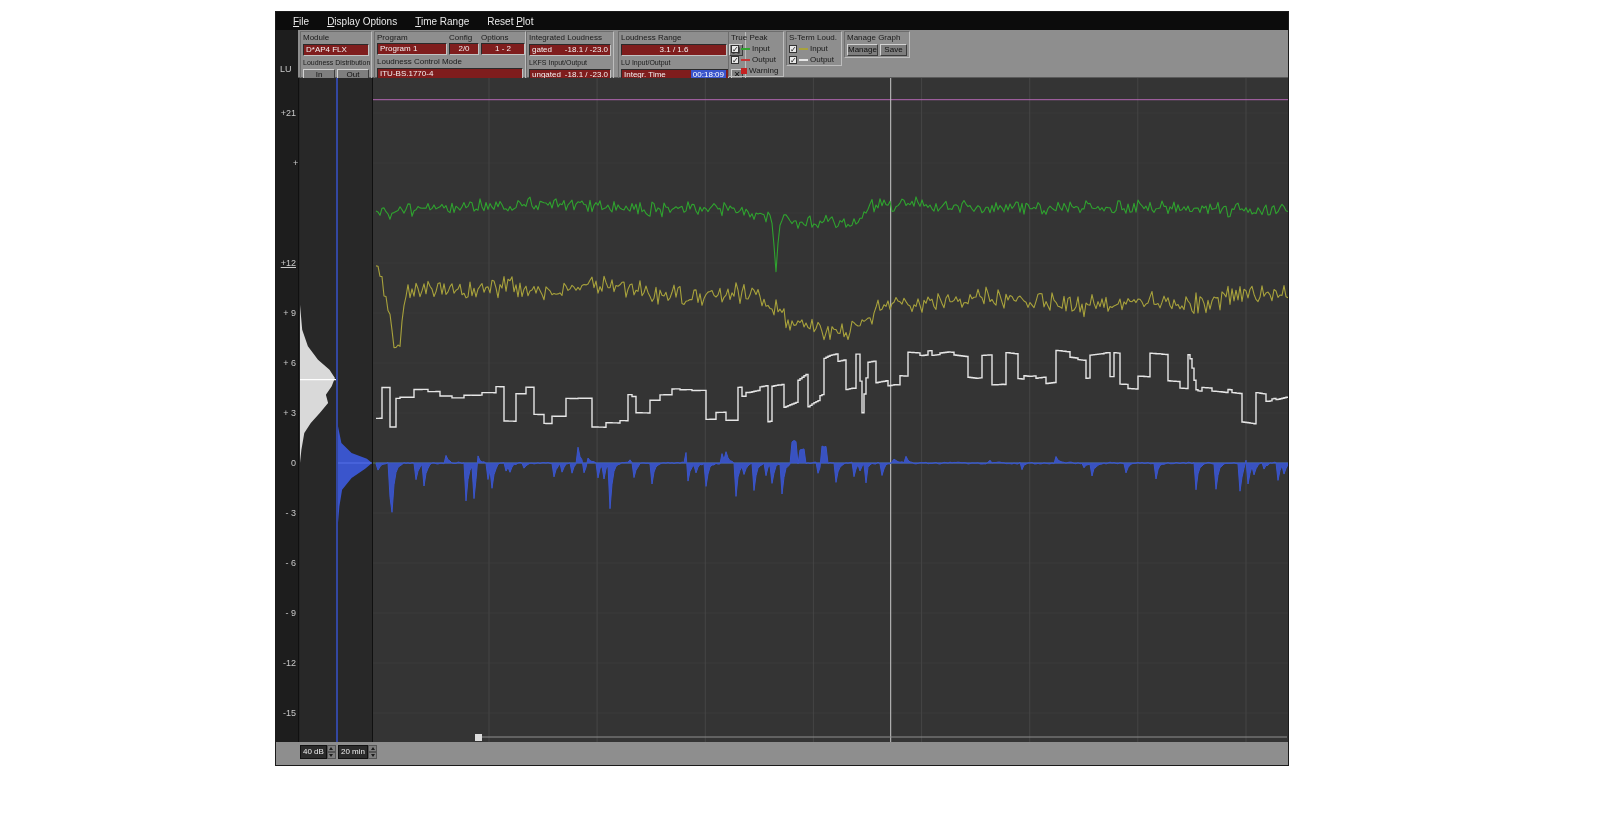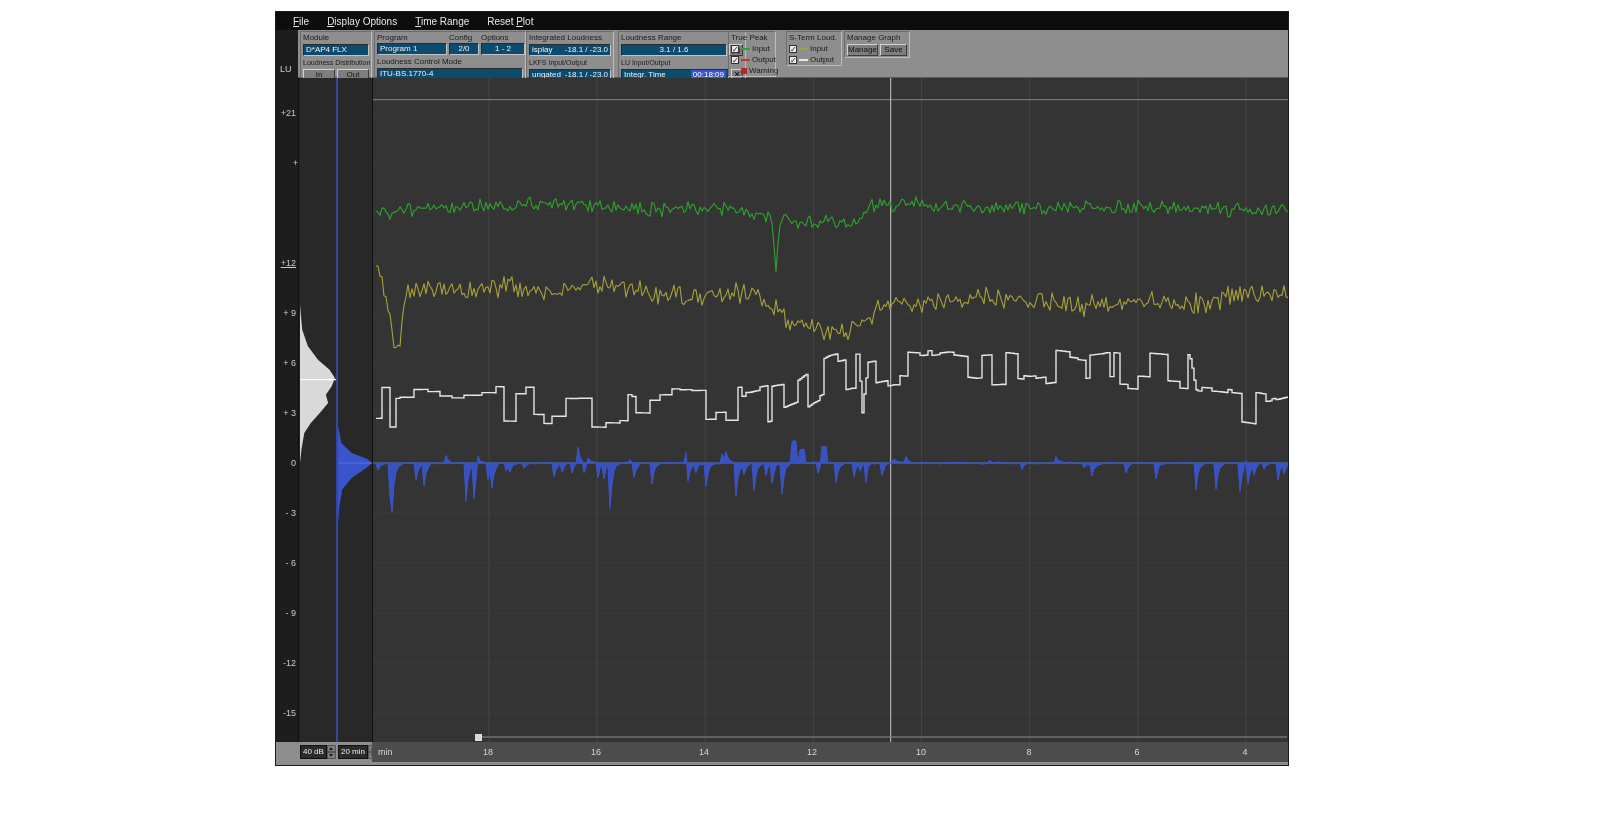--- a/index.html
+++ b/index.html
@@ -20,36 +20,36 @@
   .lu-tick{position:absolute;left:0;width:20px;text-align:right;font-size:9px;
            line-height:10px;color:#c9c9c9;white-space:nowrap}
 
   
   .toolbar{position:absolute;left:22px;top:18px;right:0;height:48px;background:#8e8e8e;
            color:#141414;font-size:8px;border-bottom:1px solid #5a5a5a}
   .tb-group{position:absolute;top:1px;display:flex;flex-direction:column;gap:2px;
             padding:1px 2px;border:1px solid;border-color:#6d6d6d #bdbdbd #bdbdbd #6d6d6d}
   .tb-label{font-size:8px;color:#1a1a1a;line-height:9px;white-space:nowrap}
   .tb-label.sm{font-size:7px}
-  .vbox{background:#0c4a6e;color:#f2f2f2;border:1px solid;
+  .vbox{background:#7f1d1d;color:#f2f2f2;border:1px solid;
         border-color:#2a2a2a #c3c3c3 #c3c3c3 #2a2a2a;padding:0 2px;font-size:8px;
         line-height:10px;white-space:nowrap;overflow:hidden}
   .vbox.center{text-align:center}
   .row{display:flex;gap:2px}
   .row-sb{display:flex;justify-content:space-between;align-items:center;gap:2px}
   .flex1{flex:1}
   .w-full{width:100%}
   .btn{background:#7e7e7e;color:#111;border:1px solid;
        border-color:#d2d2d2 #3c3c3c #3c3c3c #d2d2d2;font-size:8px;line-height:10px;
        text-align:center;cursor:default;white-space:nowrap}
   .g-module{left:2px;width:72px}
   .g-program{left:76px;width:152px}
   .g-integrated{left:228px;width:88px}
   .g-range{left:320px;width:128px}
-  .g-truepeak{left:430px;width:48px}
+  .g-truepeak{left:430px;width:56px}
   .g-sterm{left:488px;width:56px}
   .g-manage{left:546px;width:66px}
   .prog-grid{display:grid;grid-template-columns:70px 30px 44px;gap:1px 2px}
   .time-hl{background:#3a55cc;color:#fff;padding:0 2px}
   .pause-mini{width:14px;font-size:6px;line-height:10px}
   .close-mini{width:12px;font-size:8px;line-height:10px}
   .legend-row{display:flex;align-items:center;gap:2px;height:9px}
   .cb{width:8px;height:8px;background:#e9e9e9;border:1px solid #333;font-size:8px;
       line-height:7px;color:#111;text-align:center;flex:0 0 auto}
   .cb.checked::after{content:"\2713"}
@@ -128,21 +128,21 @@
         <div class="vbox center">2/0</div>
         <div class="vbox center">1 - 2</div>
       </div>
       <div class="tb-label">Loudness Control Mode</div>
       <div class="vbox w-full">ITU-BS.1770-4</div>
     </div>
 
     <div class="tb-group g-integrated">
       <div class="tb-label">Integrated Loudness</div>
       <div class="vbox row-sb">
-        <span>isplay</span>
+        <span>gated</span>
         <span>-18.1 / -23.0</span>
       </div>
       <div class="tb-label sm">LKFS Input/Output</div>
       <div class="vbox row-sb">
         <span>ungated</span>
         <span>-18.1 / -23.0</span>
       </div>
     </div>
 
     <div class="tb-group g-range">
@@ -262,25 +262,14 @@
       <span class="range-val">20 min</span>
       <span class="spinner">
         <span class="spin-btn">
             <i class="tri-up"></i>
           </span>
         <span class="spin-btn">
             <i class="tri-down"></i>
           </span>
       </span>
     </div>
-    <div class="time-strip">
-      <span class="time-tick first" style="left: 6px;">min</span>
-      <span class="time-tick" style="left: 116px;">18</span>
-      <span class="time-tick" style="left: 224px;">16</span>
-      <span class="time-tick" style="left: 332px;">14</span>
-      <span class="time-tick" style="left: 440px;">12</span>
-      <span class="time-tick" style="left: 549px;">10</span>
-      <span class="time-tick" style="left: 657px;">8</span>
-      <span class="time-tick" style="left: 765px;">6</span>
-      <span class="time-tick" style="left: 873px;">4</span>
-    </div>
   </div>
 </div>
 
 </body></html>

